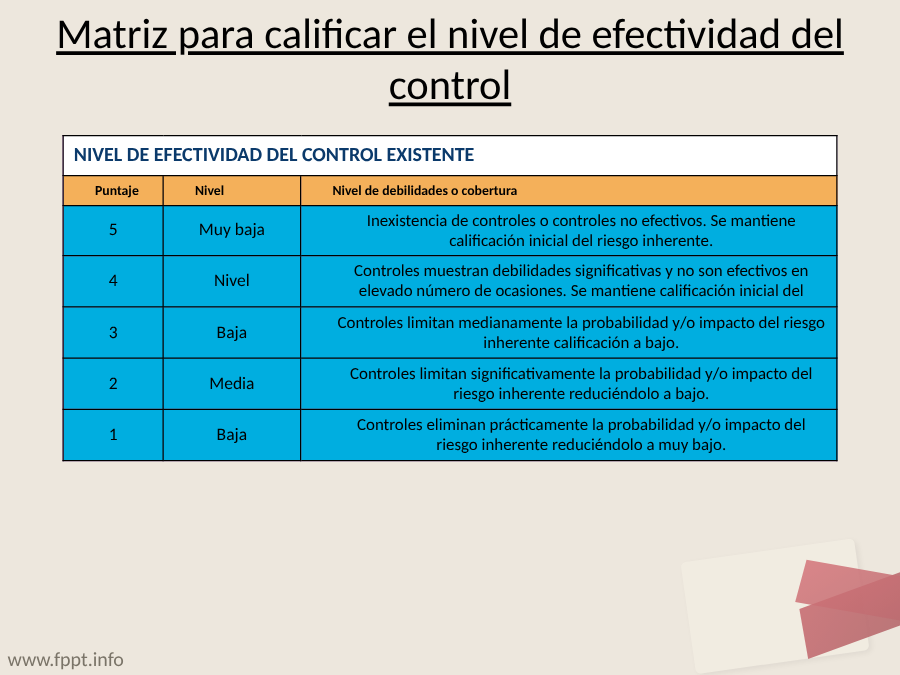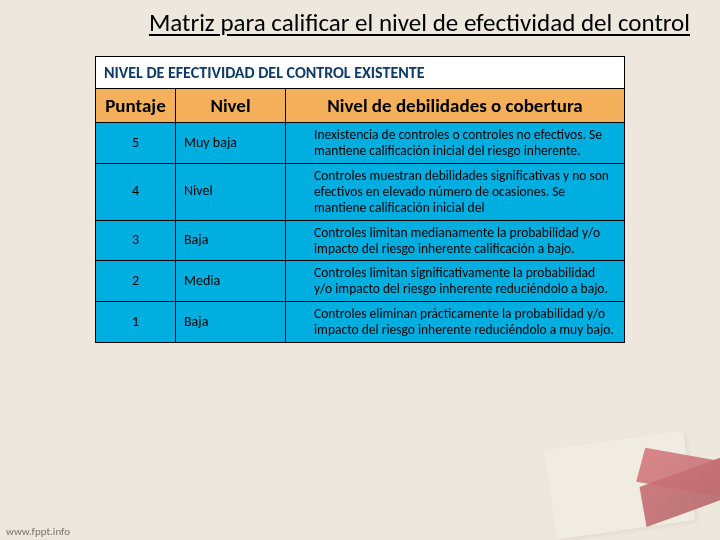--- a/index.html
+++ b/index.html
@@ -47,34 +47,34 @@
     right: -10px;
     width: 90px;
     height: 35px;
     background: linear-gradient(135deg, #c52838 0%, #9b1a28 100%);
     transform: rotate(10deg) skewX(-5deg);
     opacity: 0.85;
   }
   .title {
     position: relative;
     z-index: 2;
-    text-align: right;
-    font-size: 25px;
+    text-align: center;
+    font-size: 34px;
     font-weight: normal;
     color: #000;
     padding: 8px 30px 4px 30px;
     line-height: 1.2;
     text-decoration: underline;
     text-underline-offset: 3px;
   }
   .table-container {
     position: relative;
     z-index: 2;
     margin: 14px auto 0 auto;
-    width: 530px;
+    width: 620px;
     background: #f0abfc;
   }
   .tbl {
     width: 100%;
     border-collapse: collapse;
     table-layout: fixed;
   }
   .tbl th, .tbl td {
     border: 1px solid #000;
     vertical-align: middle;
@@ -84,42 +84,42 @@
     color: #0b3a6b;
     font-weight: bold;
     font-size: 16px;
     padding: 6px 8px;
     text-align: left;
   }
   .col-head {
     background: #f4b05a;
     color: #000;
     font-weight: bold;
-    font-size: 19px;
-    padding: 5px 8px;
-    text-align: center;
+    font-size: 11px;
+    padding: 5px 25px;
+    text-align: left;
   }
   .col-score { width: 80px; }
   .col-level { width: 110px; }
   .col-desc  { width: auto; }
   .cell {
     background: #00aee0;
     color: #000;
     font-size: 14px;
     padding: 4px 8px;
     line-height: 1.18;
   }
   .cell.center { text-align: center; }
-  .cell.left   { text-align: left; }
+  .cell.left   { text-align: center; }
   .desc { font-size: 13.5px; padding-left: 28px; }
   .footer-link {
     position: absolute;
     bottom: 2px;
     left: 6px;
-    font-size: 11px;
+    font-size: 16px;
     color: #7a7468;
     z-index: 3;
   }
 </style>
 </head>
 <body>
 
 <div class="bg-decoration">
   <div class="scroll-paper"></div>
   <div class="ribbon"></div>

